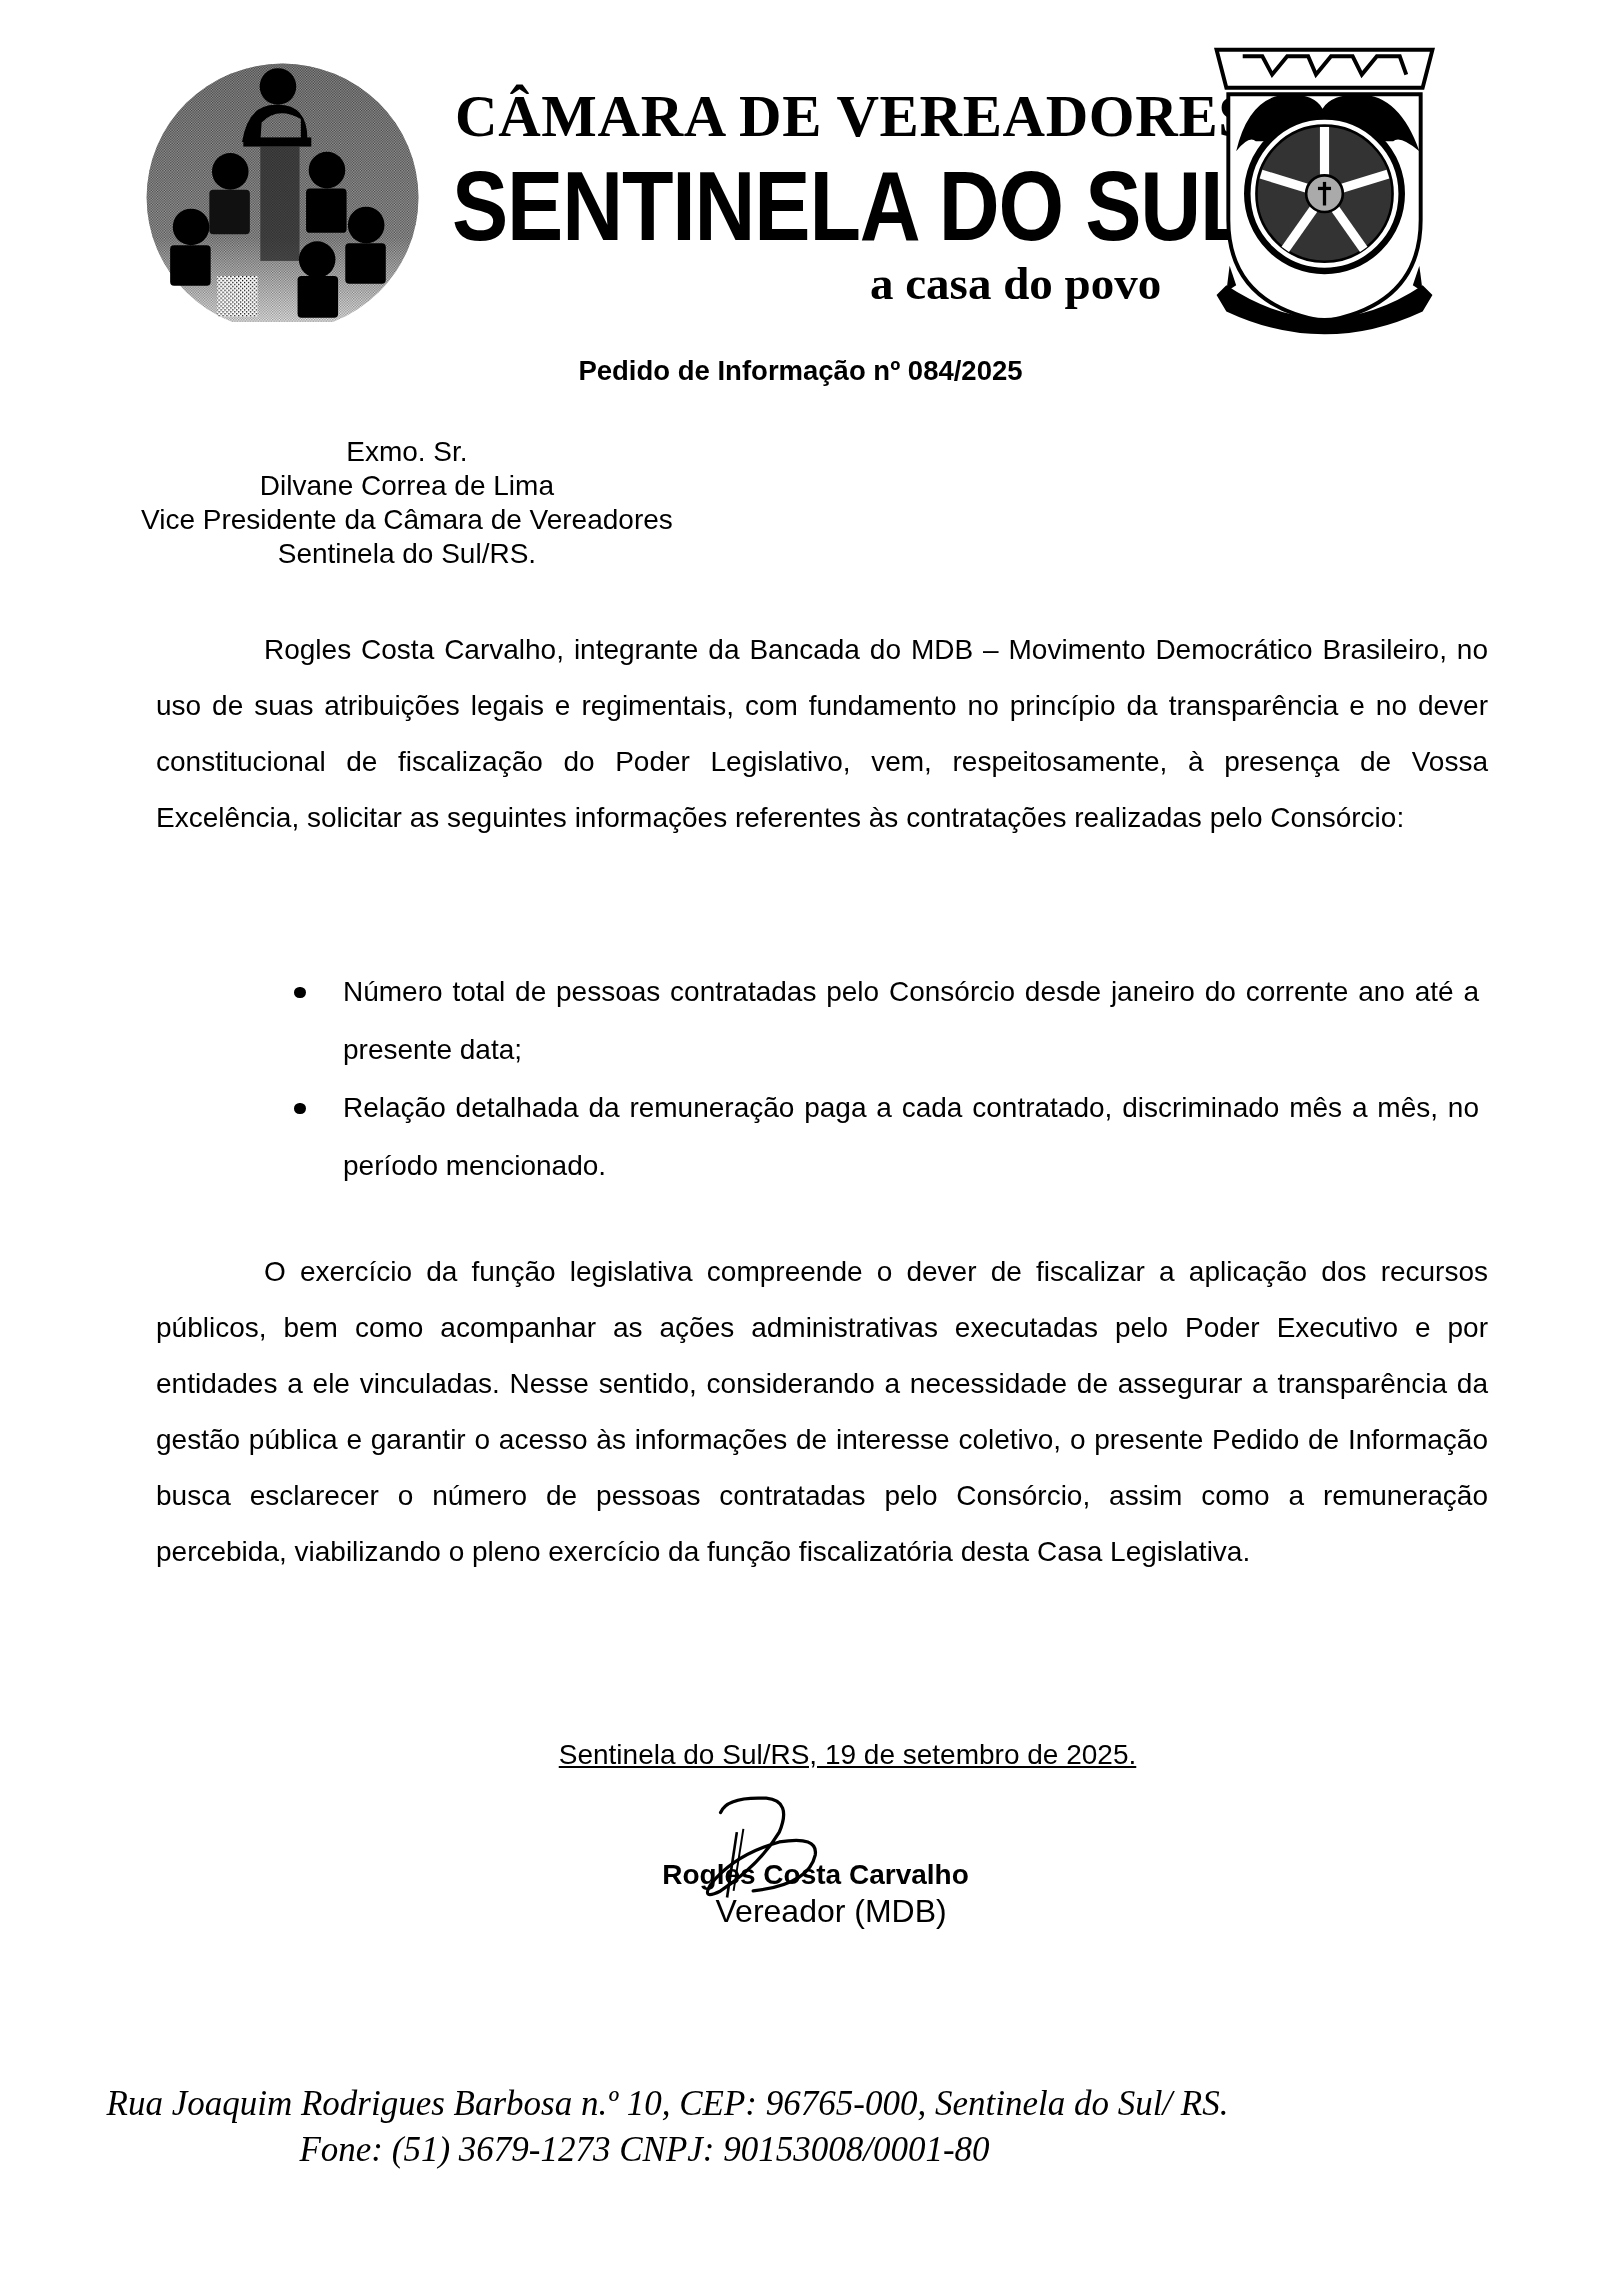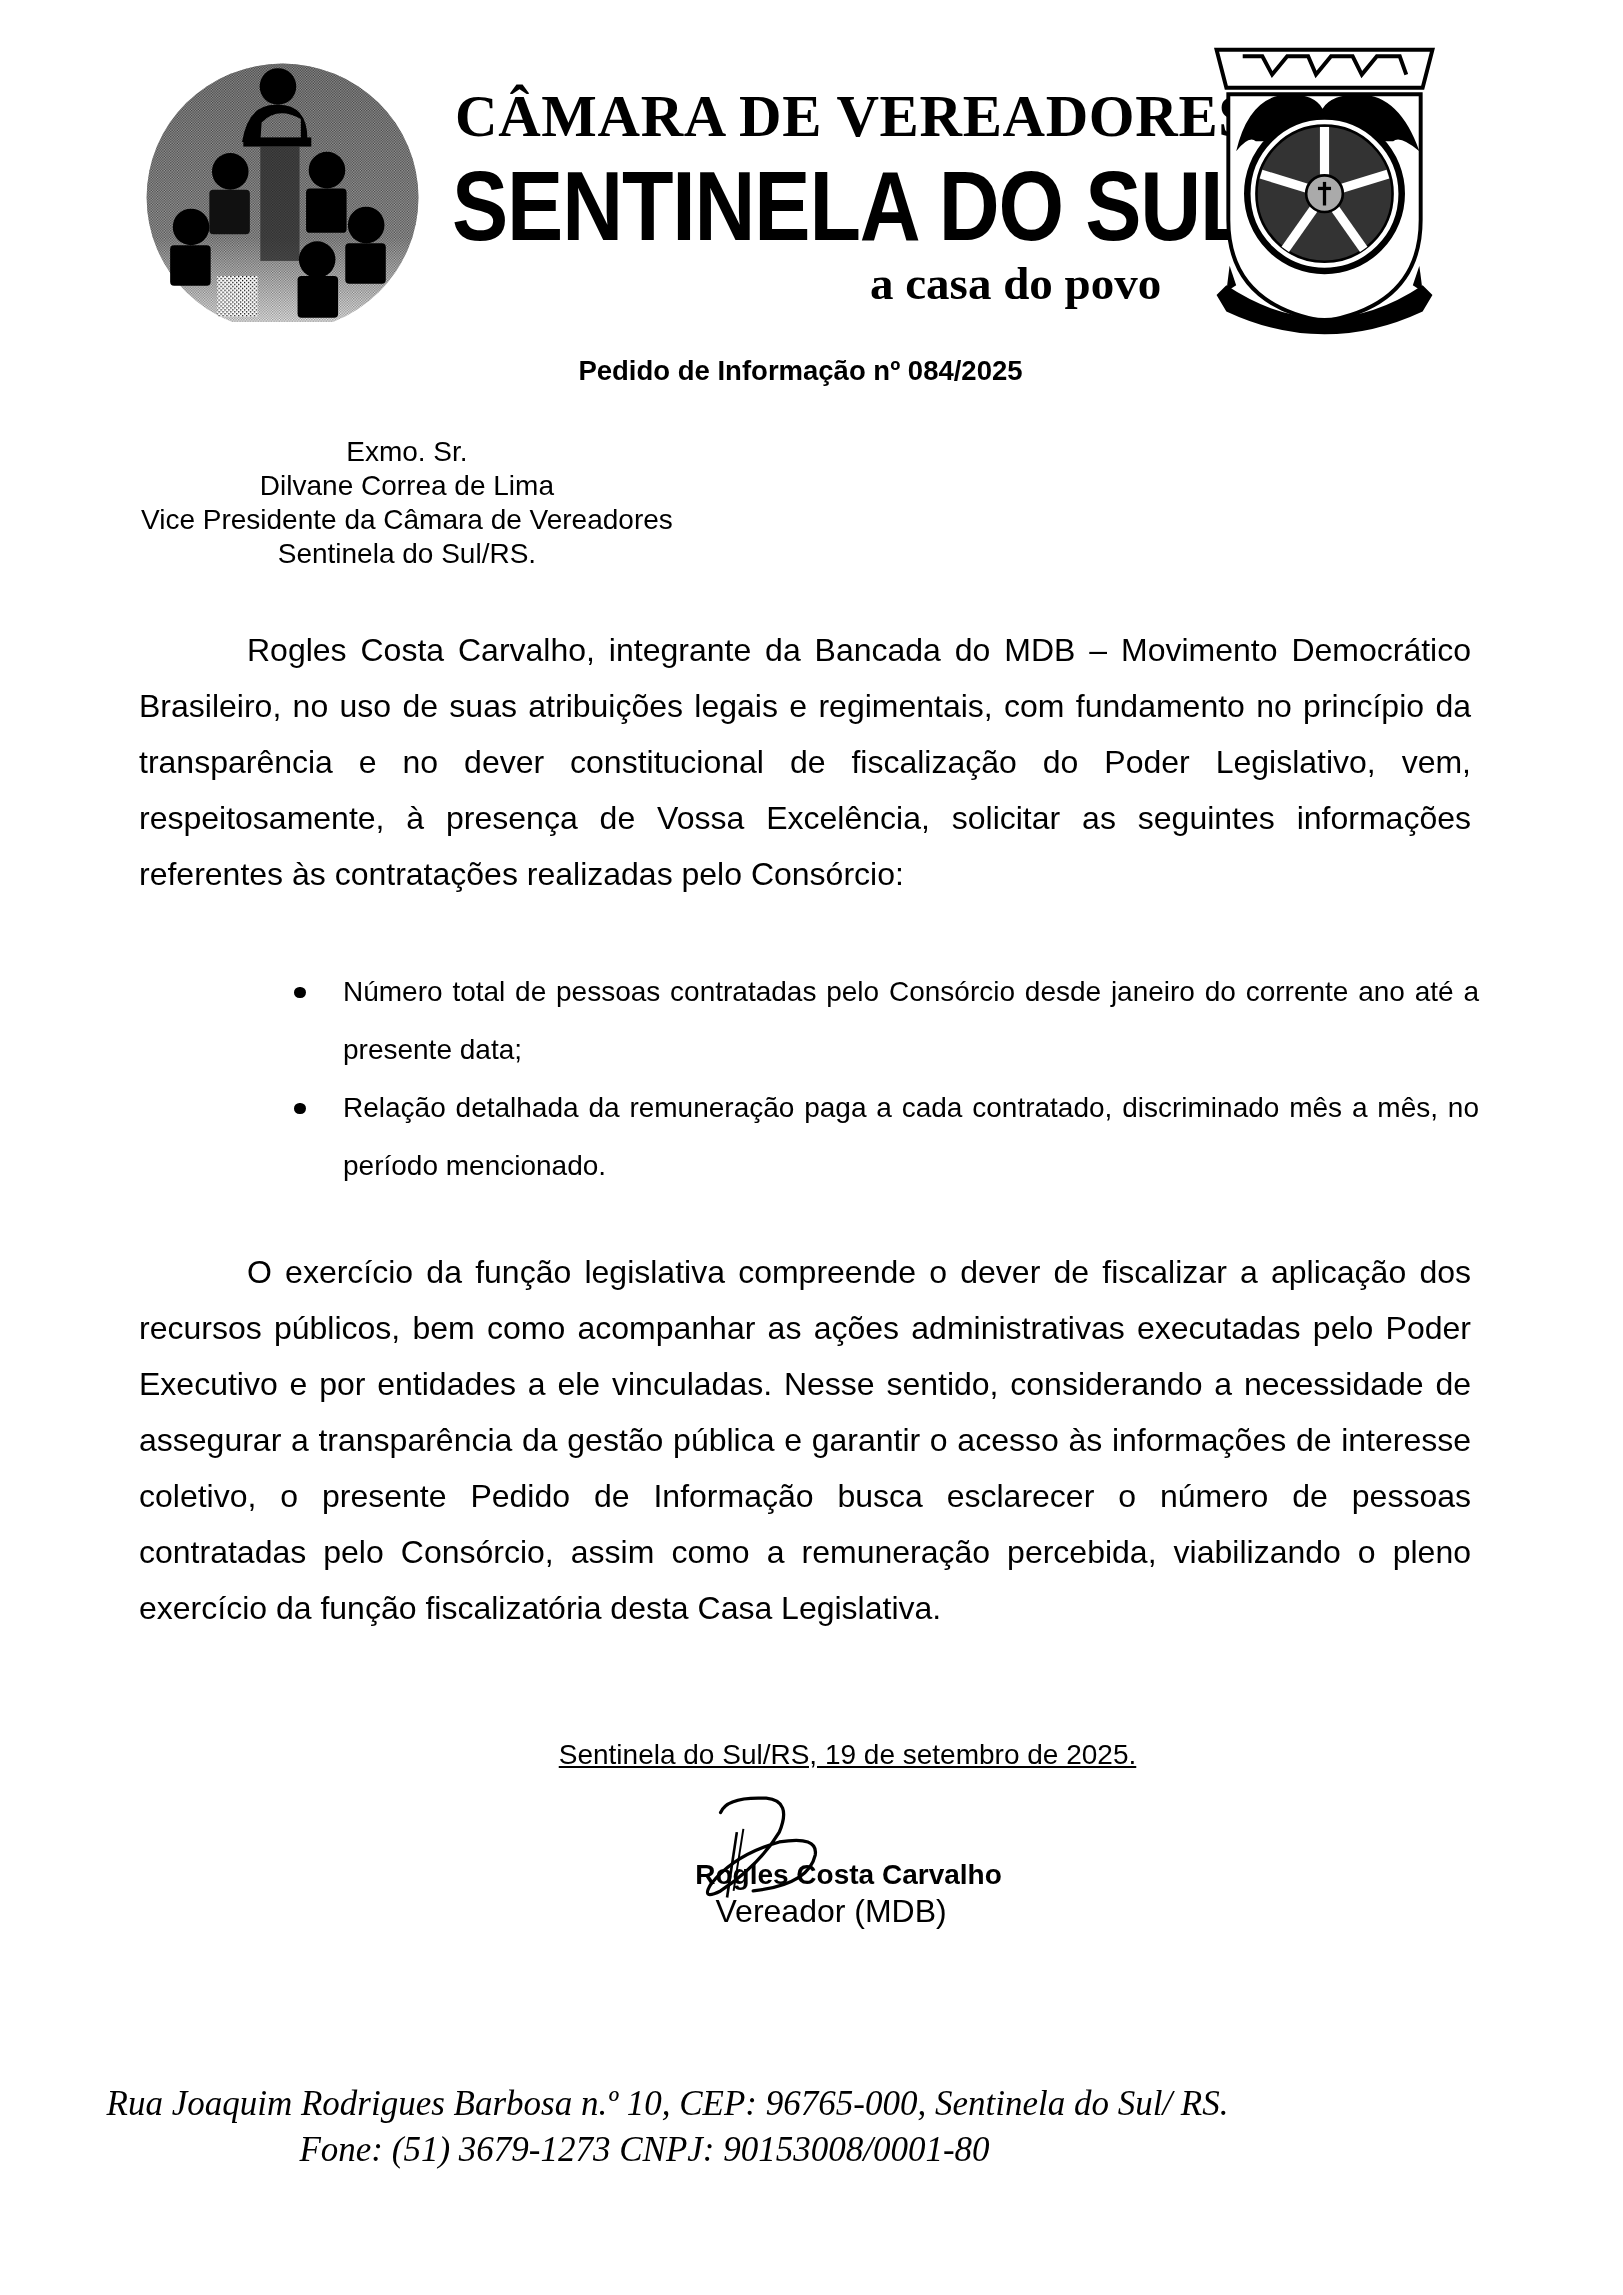--- a/index.html
+++ b/index.html
@@ -12,35 +12,35 @@
     .hdr-line1 { left: 455px; top: 84px; width: 727px; font-family: "Liberation Serif", serif; font-weight: bold; font-size: 60px; line-height: 65px; letter-spacing: 0.7px; transform: scaleX(0.98); transform-origin: left top; white-space: nowrap; }
     .hdr-line2 { left: 452px; top: 154px; width: 746px; font-family: "Liberation Sans", sans-serif; font-weight: bold; font-size: 98px; line-height: 105px; letter-spacing: -1.3px; transform: scaleX(0.86); transform-origin: left top; white-space: nowrap; }
     .hdr-line3 { left: 844px; top: 254px; width: 340px; font-family: "Liberation Serif", serif; font-weight: bold; font-size: 47px; line-height: 59px; white-space: nowrap; margin-left: 26px; }
 
     .doc-title { left: 0; width: 1614px; top: 351px; text-align: center; font-weight: bold; font-size: 27.5px; line-height: 39px; }
     .doc-title span { position: relative; left: -6.5px; }
 
     .recipient { left: 141px; top: 435px; font-size: 28px; line-height: 34px; }
     .recipient div { white-space: nowrap; text-align: center; }
 
-    .para { left: 139px; width: 1332px; font-size: 32px; line-height: 56px; text-align: justify; }
+    .para { left: 156px; width: 1332px; font-size: 28px; line-height: 56px; text-align: justify; }
     .para p { margin: 0; text-indent: 108px; }
     #para1 { top: 622px; }
     #para2 { top: 1244px; }
 
     .bullets { left: 288px; width: 1185px; top: 957px; font-size: 28px; line-height: 58px; margin: 6px; padding: 0; list-style: none; }
     .bullets li { position: relative; padding-left: 49px; text-align: justify; }
     .bullets .dot { position: absolute; left: 0; top: 23.6px; width: 11.8px; height: 11.8px; border-radius: 50%; background: #000; }
 
     .date-line { left: 0; width: 1623px; top: 1735px; text-align: center; font-size: 28px; line-height: 39px; text-decoration: underline; }
     .date-line span { position: relative; left: 36px; }
 
     #signature-mark { left: 681px; top: 1793px; width: 177px; height: 111px; }
     .sig-name { left: 0; width: 1623px; top: 1856px; text-align: center; font-weight: bold; font-size: 28px; line-height: 37px; }
-    .sig-name span { position: relative; left: 37px; }
+    .sig-name span { position: relative; left: 4px; }
     .sig-role { left: 0; width: 1623px; top: 1893px; text-align: center; font-size: 32px; line-height: 37px; }
     .sig-role span { position: relative; left: 19.6px; }
 
     .footer-line { left: 0; width: 1289px; text-align: center; font-family: "Liberation Serif", serif; font-style: italic; font-size: 35px; line-height: 46px; white-space: nowrap; }
     #footer-address { top: 2081px; }
     #footer-address span { position: relative; left: 23px; }
     #footer-phone { top: 2127px; }
     #footer-phone span { position: relative; left: 0px; }
   </style>
 </head>

